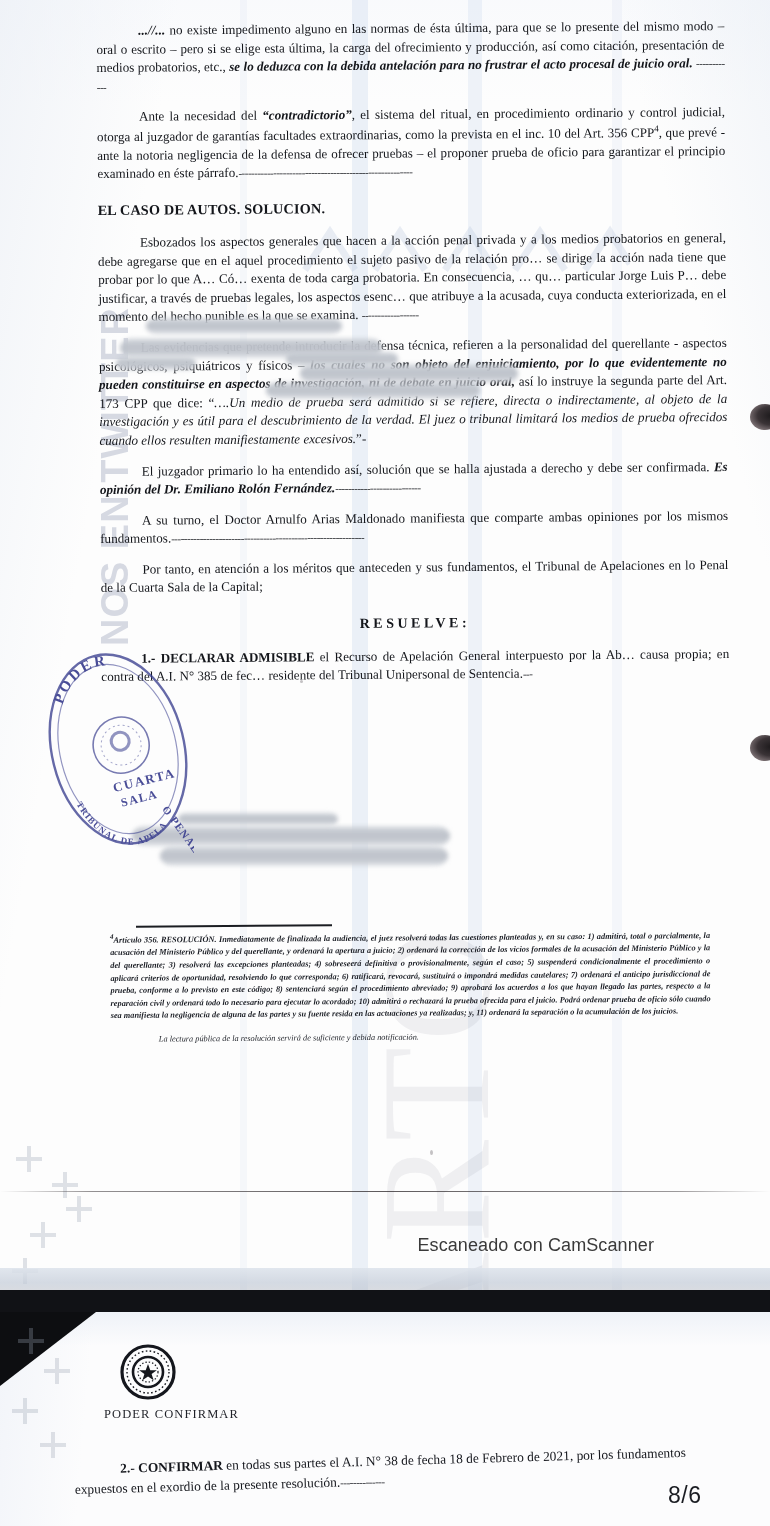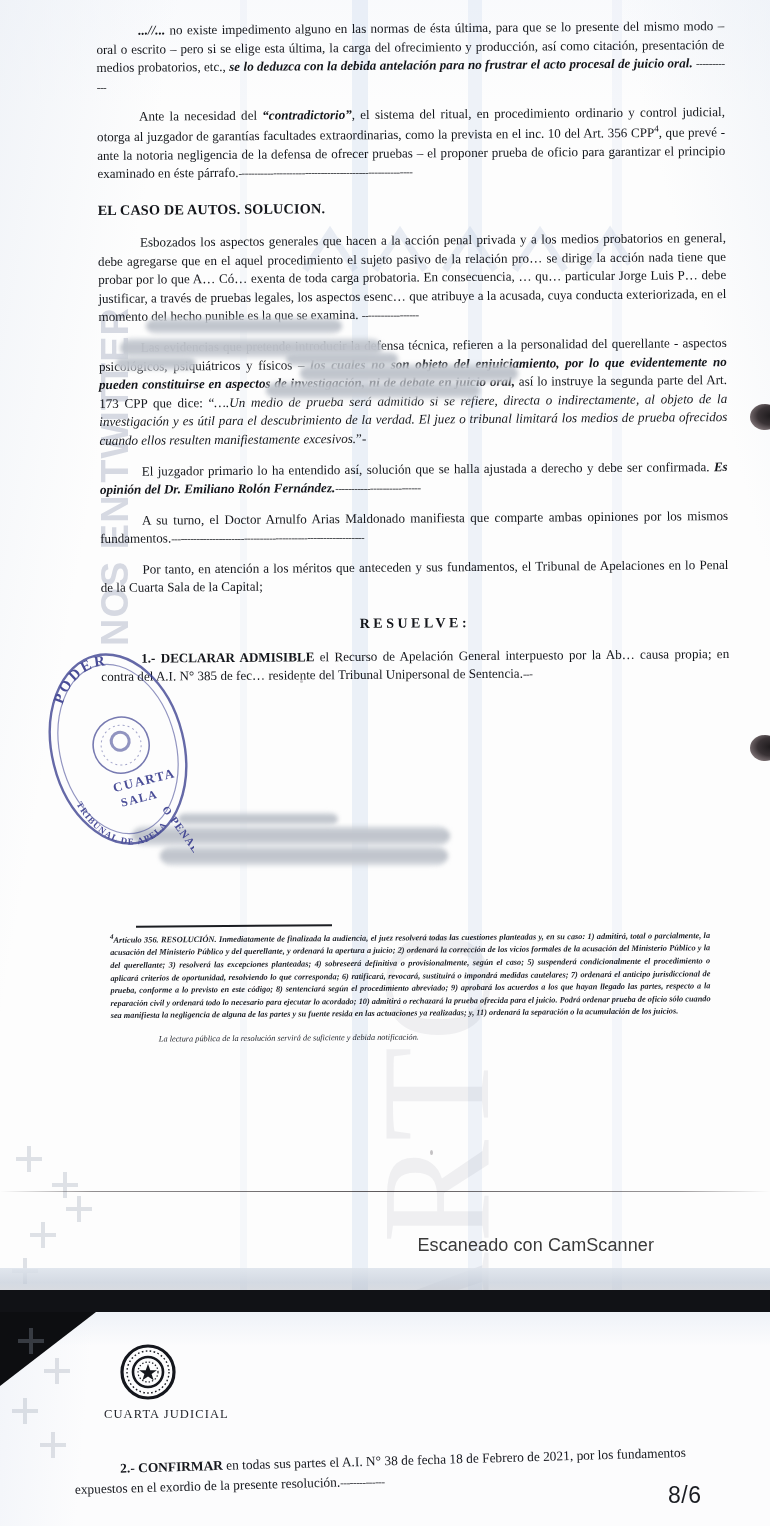--- a/index.html
+++ b/index.html
@@ -430,21 +430,21 @@
     <div class="cross" style="left:40px; top:120px;"></div>
 
     <svg class="seal2" viewBox="0 0 56 56">
       <circle cx="28" cy="28" r="26" fill="none" stroke="#15171d" stroke-width="3.2"></circle>
       <circle cx="28" cy="28" r="21" fill="none" stroke="#15171d" stroke-width="1.4" stroke-dasharray="1.6 2.4"></circle>
       <circle cx="28" cy="28" r="15" fill="none" stroke="#15171d" stroke-width="2.6"></circle>
       <circle cx="28" cy="28" r="10" fill="none" stroke="#15171d" stroke-width="1.2" stroke-dasharray="1.4 2"></circle>
       <polygon points="28,20 30.3,26.2 36.8,26.2 31.6,30.1 33.6,36.3 28,32.5 22.4,36.3 24.4,30.1 19.2,26.2 25.7,26.2" fill="#15171d"></polygon>
     </svg>
 
-    <div class="poder-judicial">CUARTA JUDICIAL</div>
+    <div class="poder-judicial">PODER CONFIRMAR</div>
 
     <div class="p2-text">
       <p class="item"><b>2.- CONFIRMAR</b> en todas sus partes el A.I. N° 38 de fecha 18 de Febrero de 2021, por los fundamentos expuestos en el exordio de la presente resolución.<span class="dash">--------------</span></p>
     </div>
   </div>
 
   <div class="page-num">8/6</div>
 
 </div>
 

